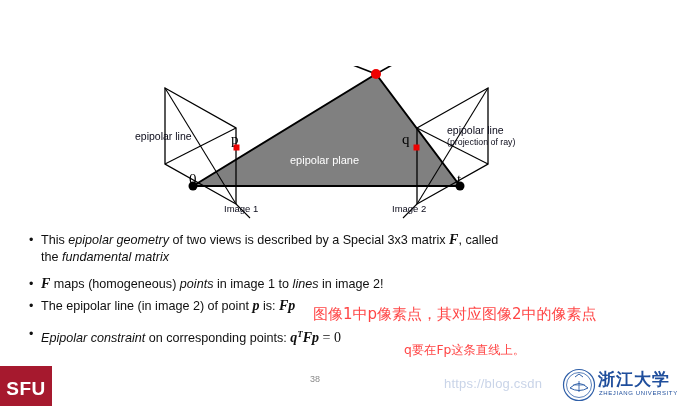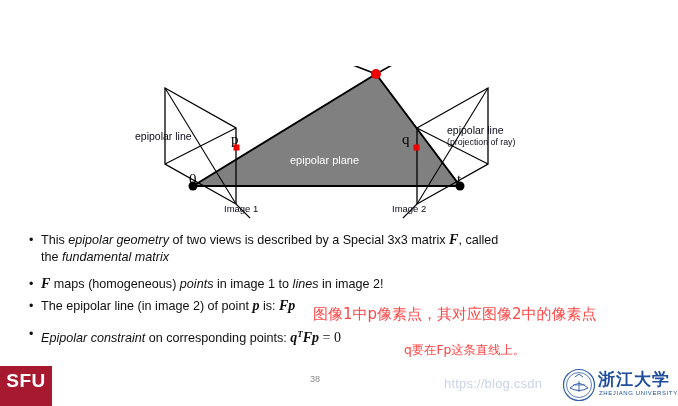--- a/index.html
+++ b/index.html
@@ -194,21 +194,21 @@
     width: 52px;
     height: 40px;
     background: #a6192e;
     color: #ffffff;
     font-size: 19px;
     font-weight: bold;
     letter-spacing: 0.5px;
     display: flex;
     align-items: flex-end;
     justify-content: center;
-    padding-bottom: 14px;
+    padding-bottom: 6px;
     box-sizing: border-box;
   }
   #page-number {
     position: absolute;
     left: 310px;
     top: 374px;
     font-size: 9px;
     color: #8a8a8a;
   }
   #watermark {

